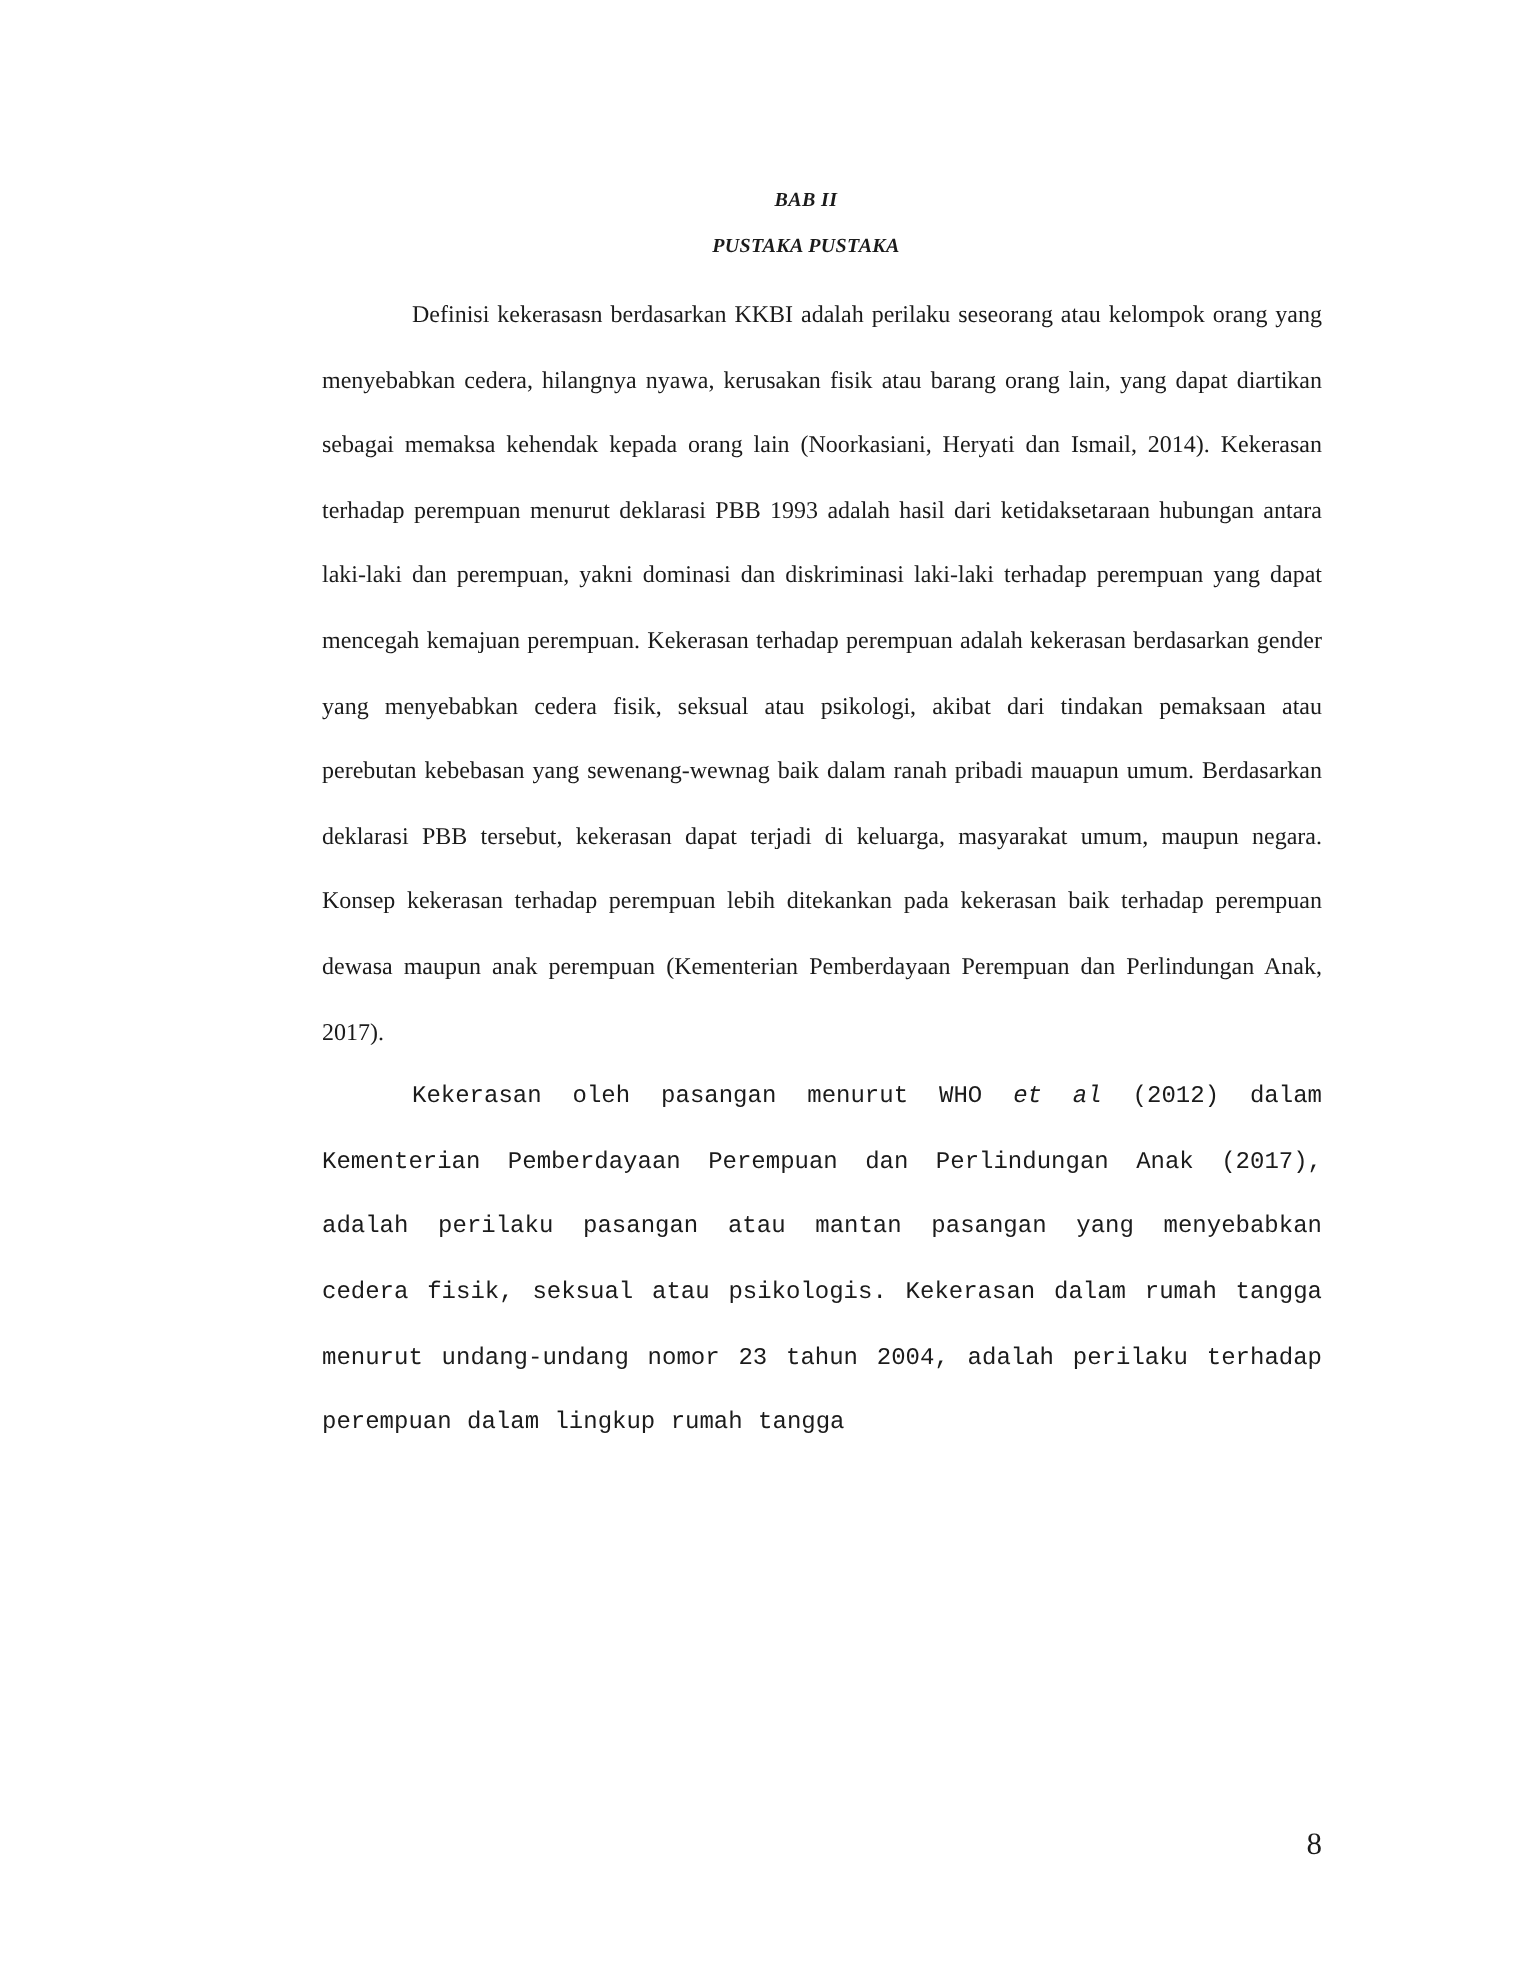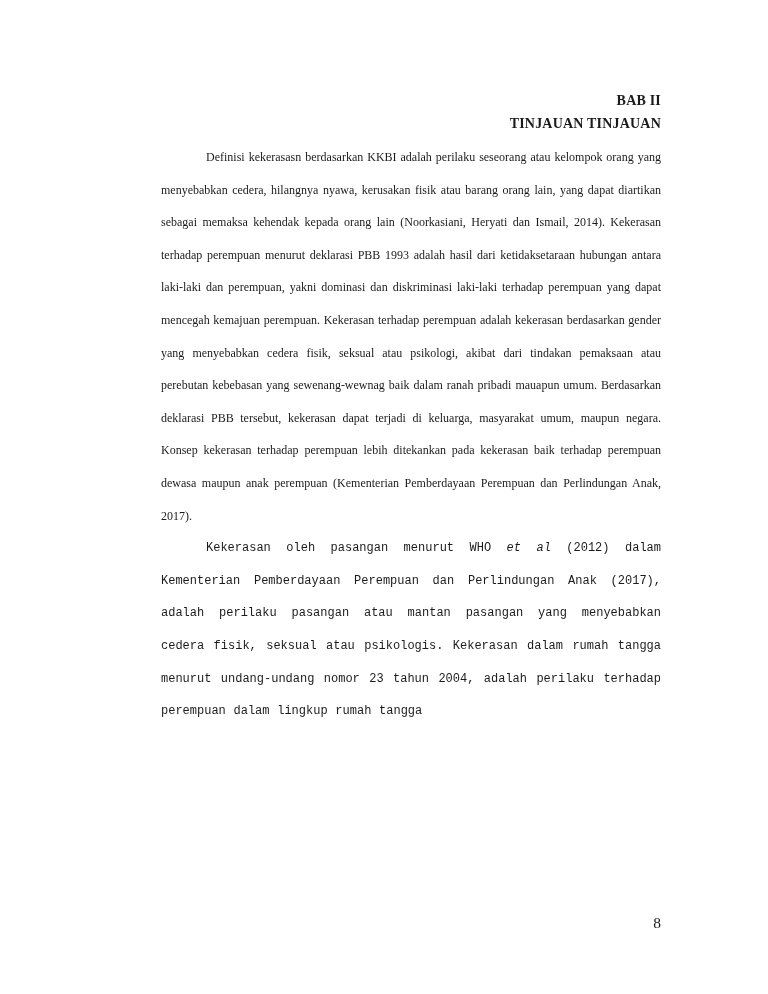--- a/index.html
+++ b/index.html
@@ -12,25 +12,26 @@
     width: 768px;
     height: 994px;
     background: #ffffff;
     color: #1b1b1b;
     font-family: "Liberation Serif", "DejaVu Serif", serif;
     box-sizing: border-box;
     padding: 89px 107px 0 145px;
     overflow: hidden;
   }
   .chapter-title {
-    text-align: right;
+    text-align: center;
     font-weight: bold;
-    font-size: 14px;
+    font-size: 10px;
     line-height: 23px;
     letter-spacing: 0.2px;
+    font-style: italic;
   }
   .section-heading {
     margin: 27px 0 0 0;
     font-weight: bold;
     font-size: 16.3px;
     line-height: 23px;
   }
   .section-num {
     display: inline-block;
     min-width: 34px;
@@ -59,21 +60,21 @@
     text-align: right;
   }
 </style>
 </head>
 <body>
 
 <div class="page">
 
   <header class="chapter-title">
     <div>BAB II</div>
-    <div>TINJAUAN TINJAUAN</div>
+    <div>PUSTAKA PUSTAKA</div>
   </header>
 
 
   <p class="body-para">Definisi kekerasasn berdasarkan KKBI adalah perilaku seseorang atau kelompok orang yang menyebabkan cedera, hilangnya nyawa, kerusakan fisik atau barang orang lain, yang dapat diartikan sebagai memaksa kehendak kepada orang lain (Noorkasiani, Heryati dan Ismail, 2014). Kekerasan terhadap perempuan menurut deklarasi PBB 1993 adalah hasil dari ketidaksetaraan hubungan antara laki-laki dan perempuan, yakni dominasi dan diskriminasi laki-laki terhadap perempuan yang dapat mencegah kemajuan perempuan. Kekerasan terhadap perempuan adalah kekerasan berdasarkan gender yang menyebabkan cedera fisik, seksual atau psikologi, akibat dari tindakan pemaksaan atau perebutan kebebasan yang sewenang-wewnag baik dalam ranah pribadi mauapun umum. Berdasarkan deklarasi PBB tersebut, kekerasan dapat terjadi di keluarga, masyarakat umum, maupun negara. Konsep kekerasan terhadap perempuan lebih ditekankan pada kekerasan baik terhadap perempuan dewasa maupun anak perempuan (Kementerian Pemberdayaan Perempuan dan Perlindungan Anak, 2017).</p>
 
   <p class="body-para"><span>Kekerasan oleh pasangan menurut WHO </span><em>et al</em><span> (2012) dalam Kementerian Pemberdayaan Perempuan dan Perlindungan Anak (2017), adalah perilaku pasangan atau mantan pasangan yang menyebabkan cedera fisik, seksual atau psikologis. Kekerasan dalam rumah tangga menurut undang-undang nomor 23 tahun 2004, adalah perilaku terhadap perempuan dalam lingkup rumah tangga</span></p>
 
   <div class="page-number">8</div>
 
 </div>

